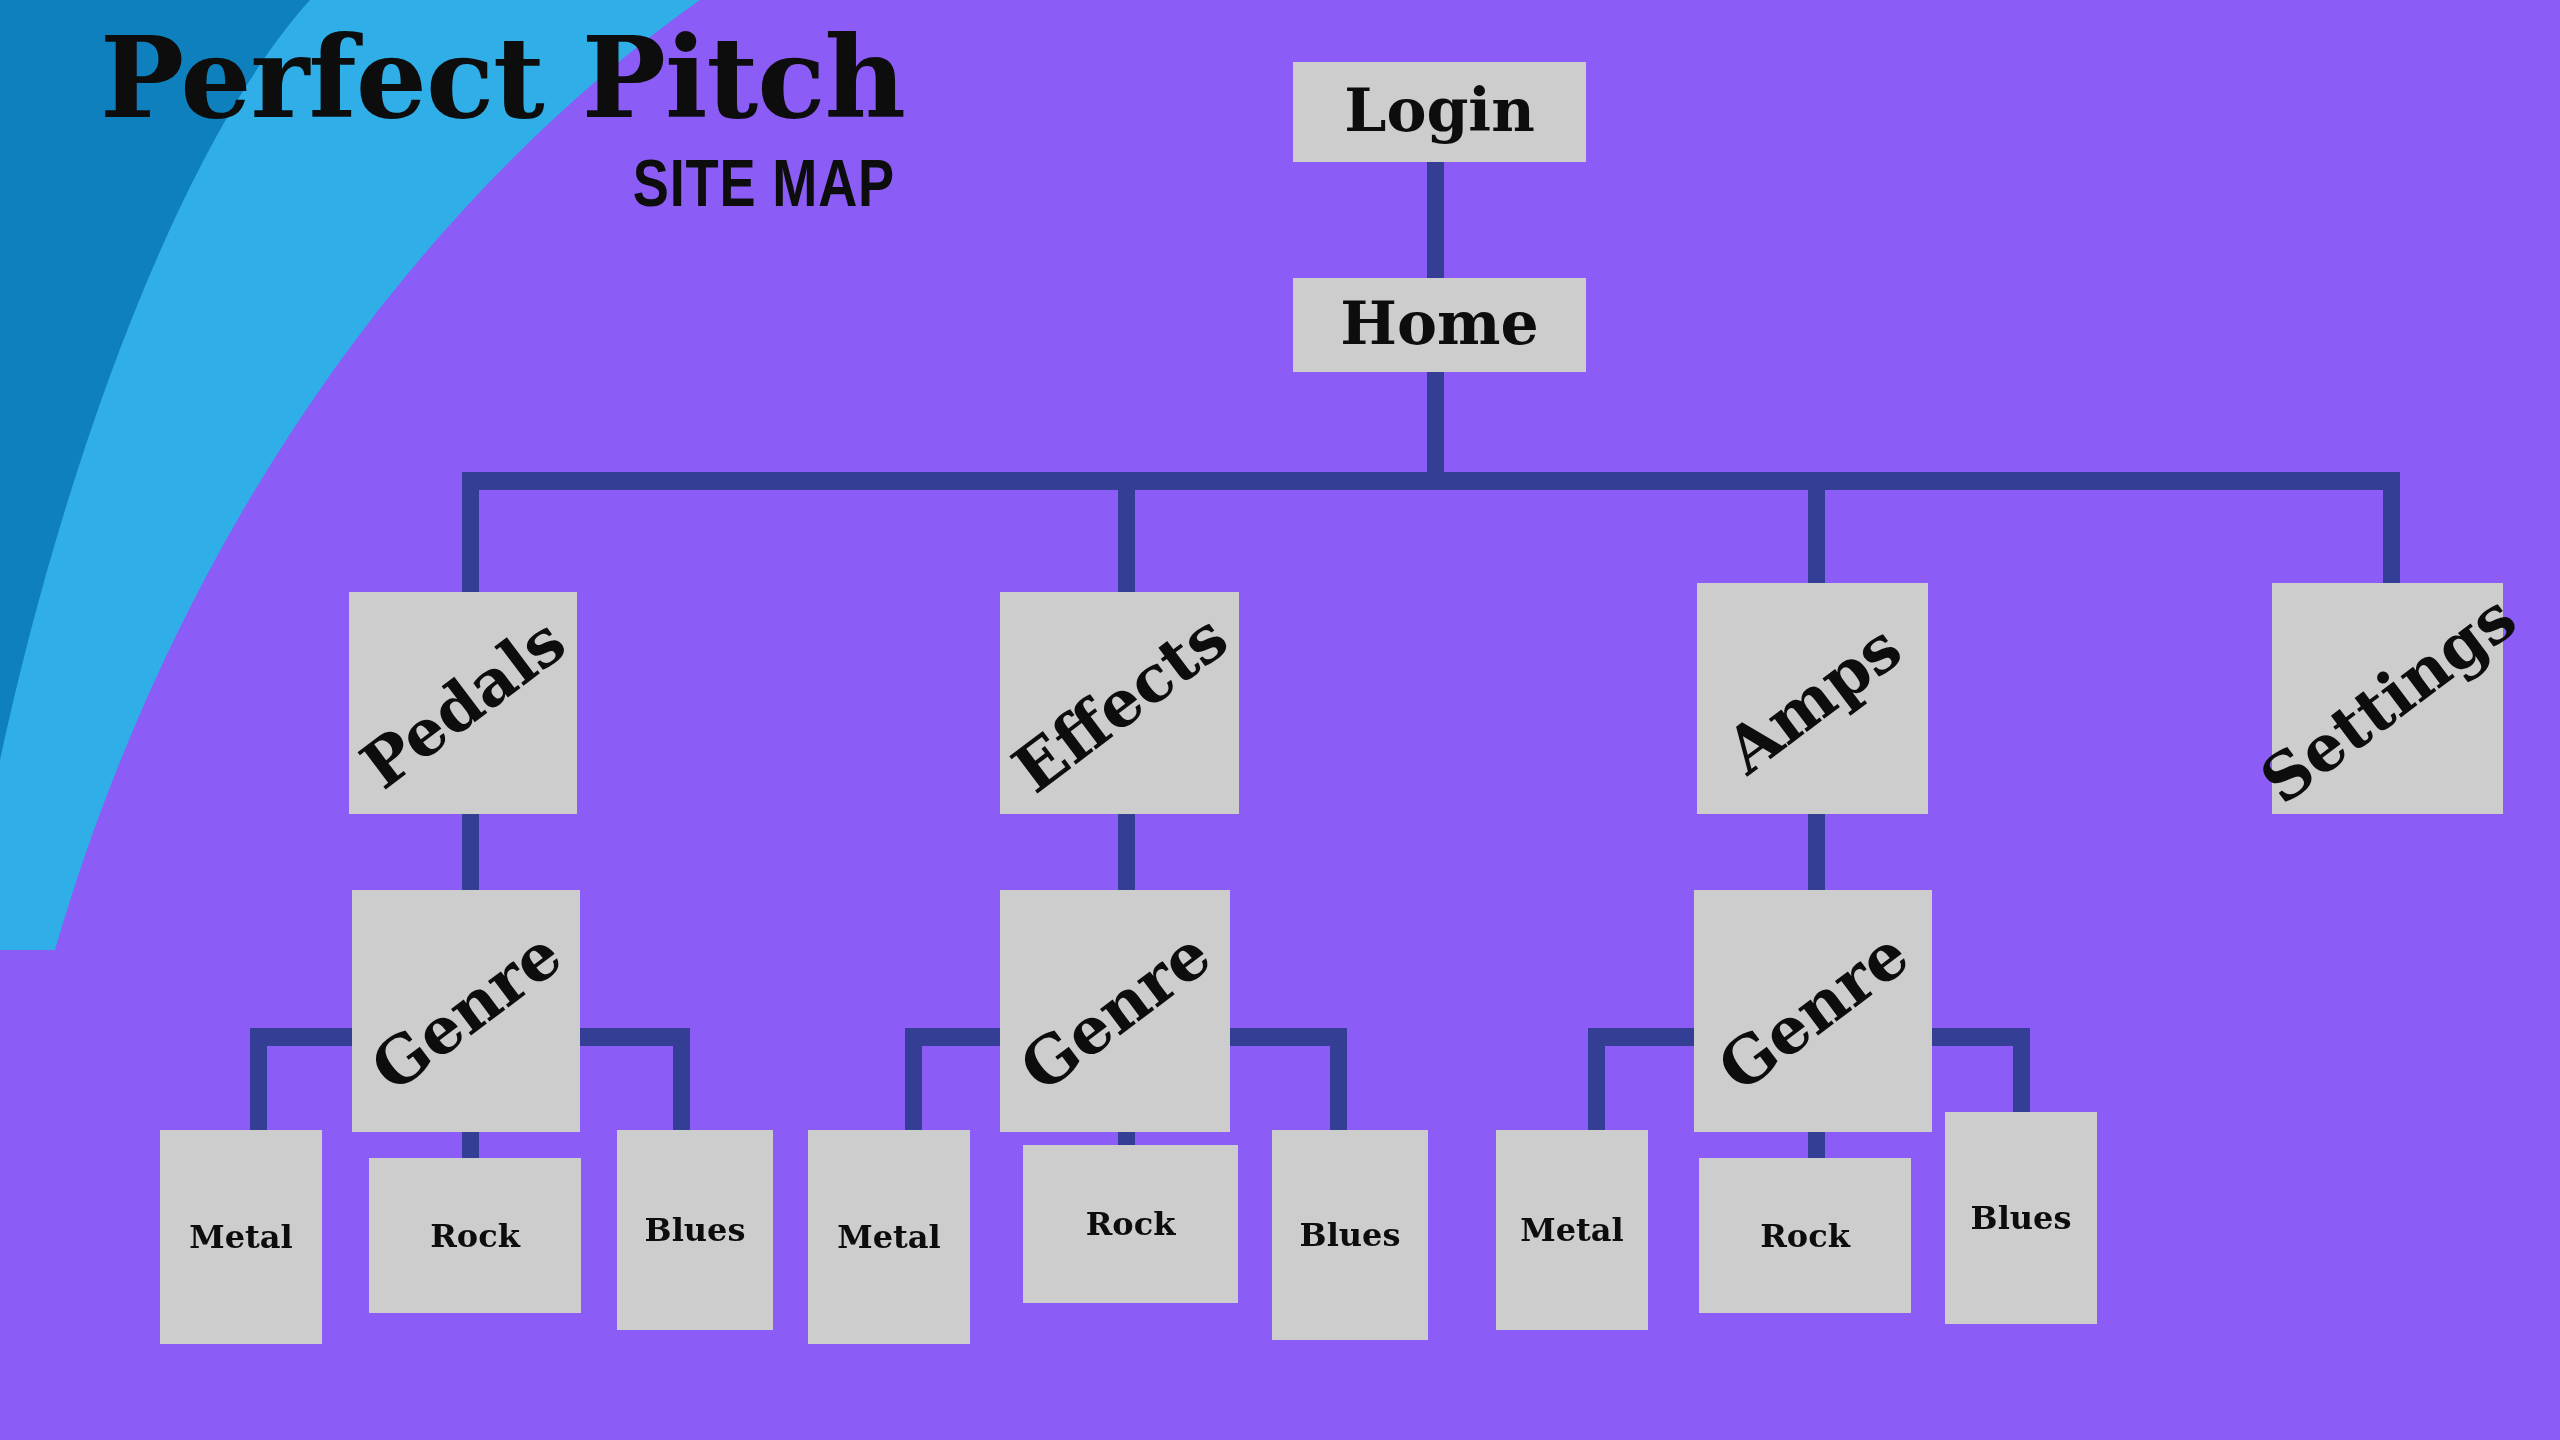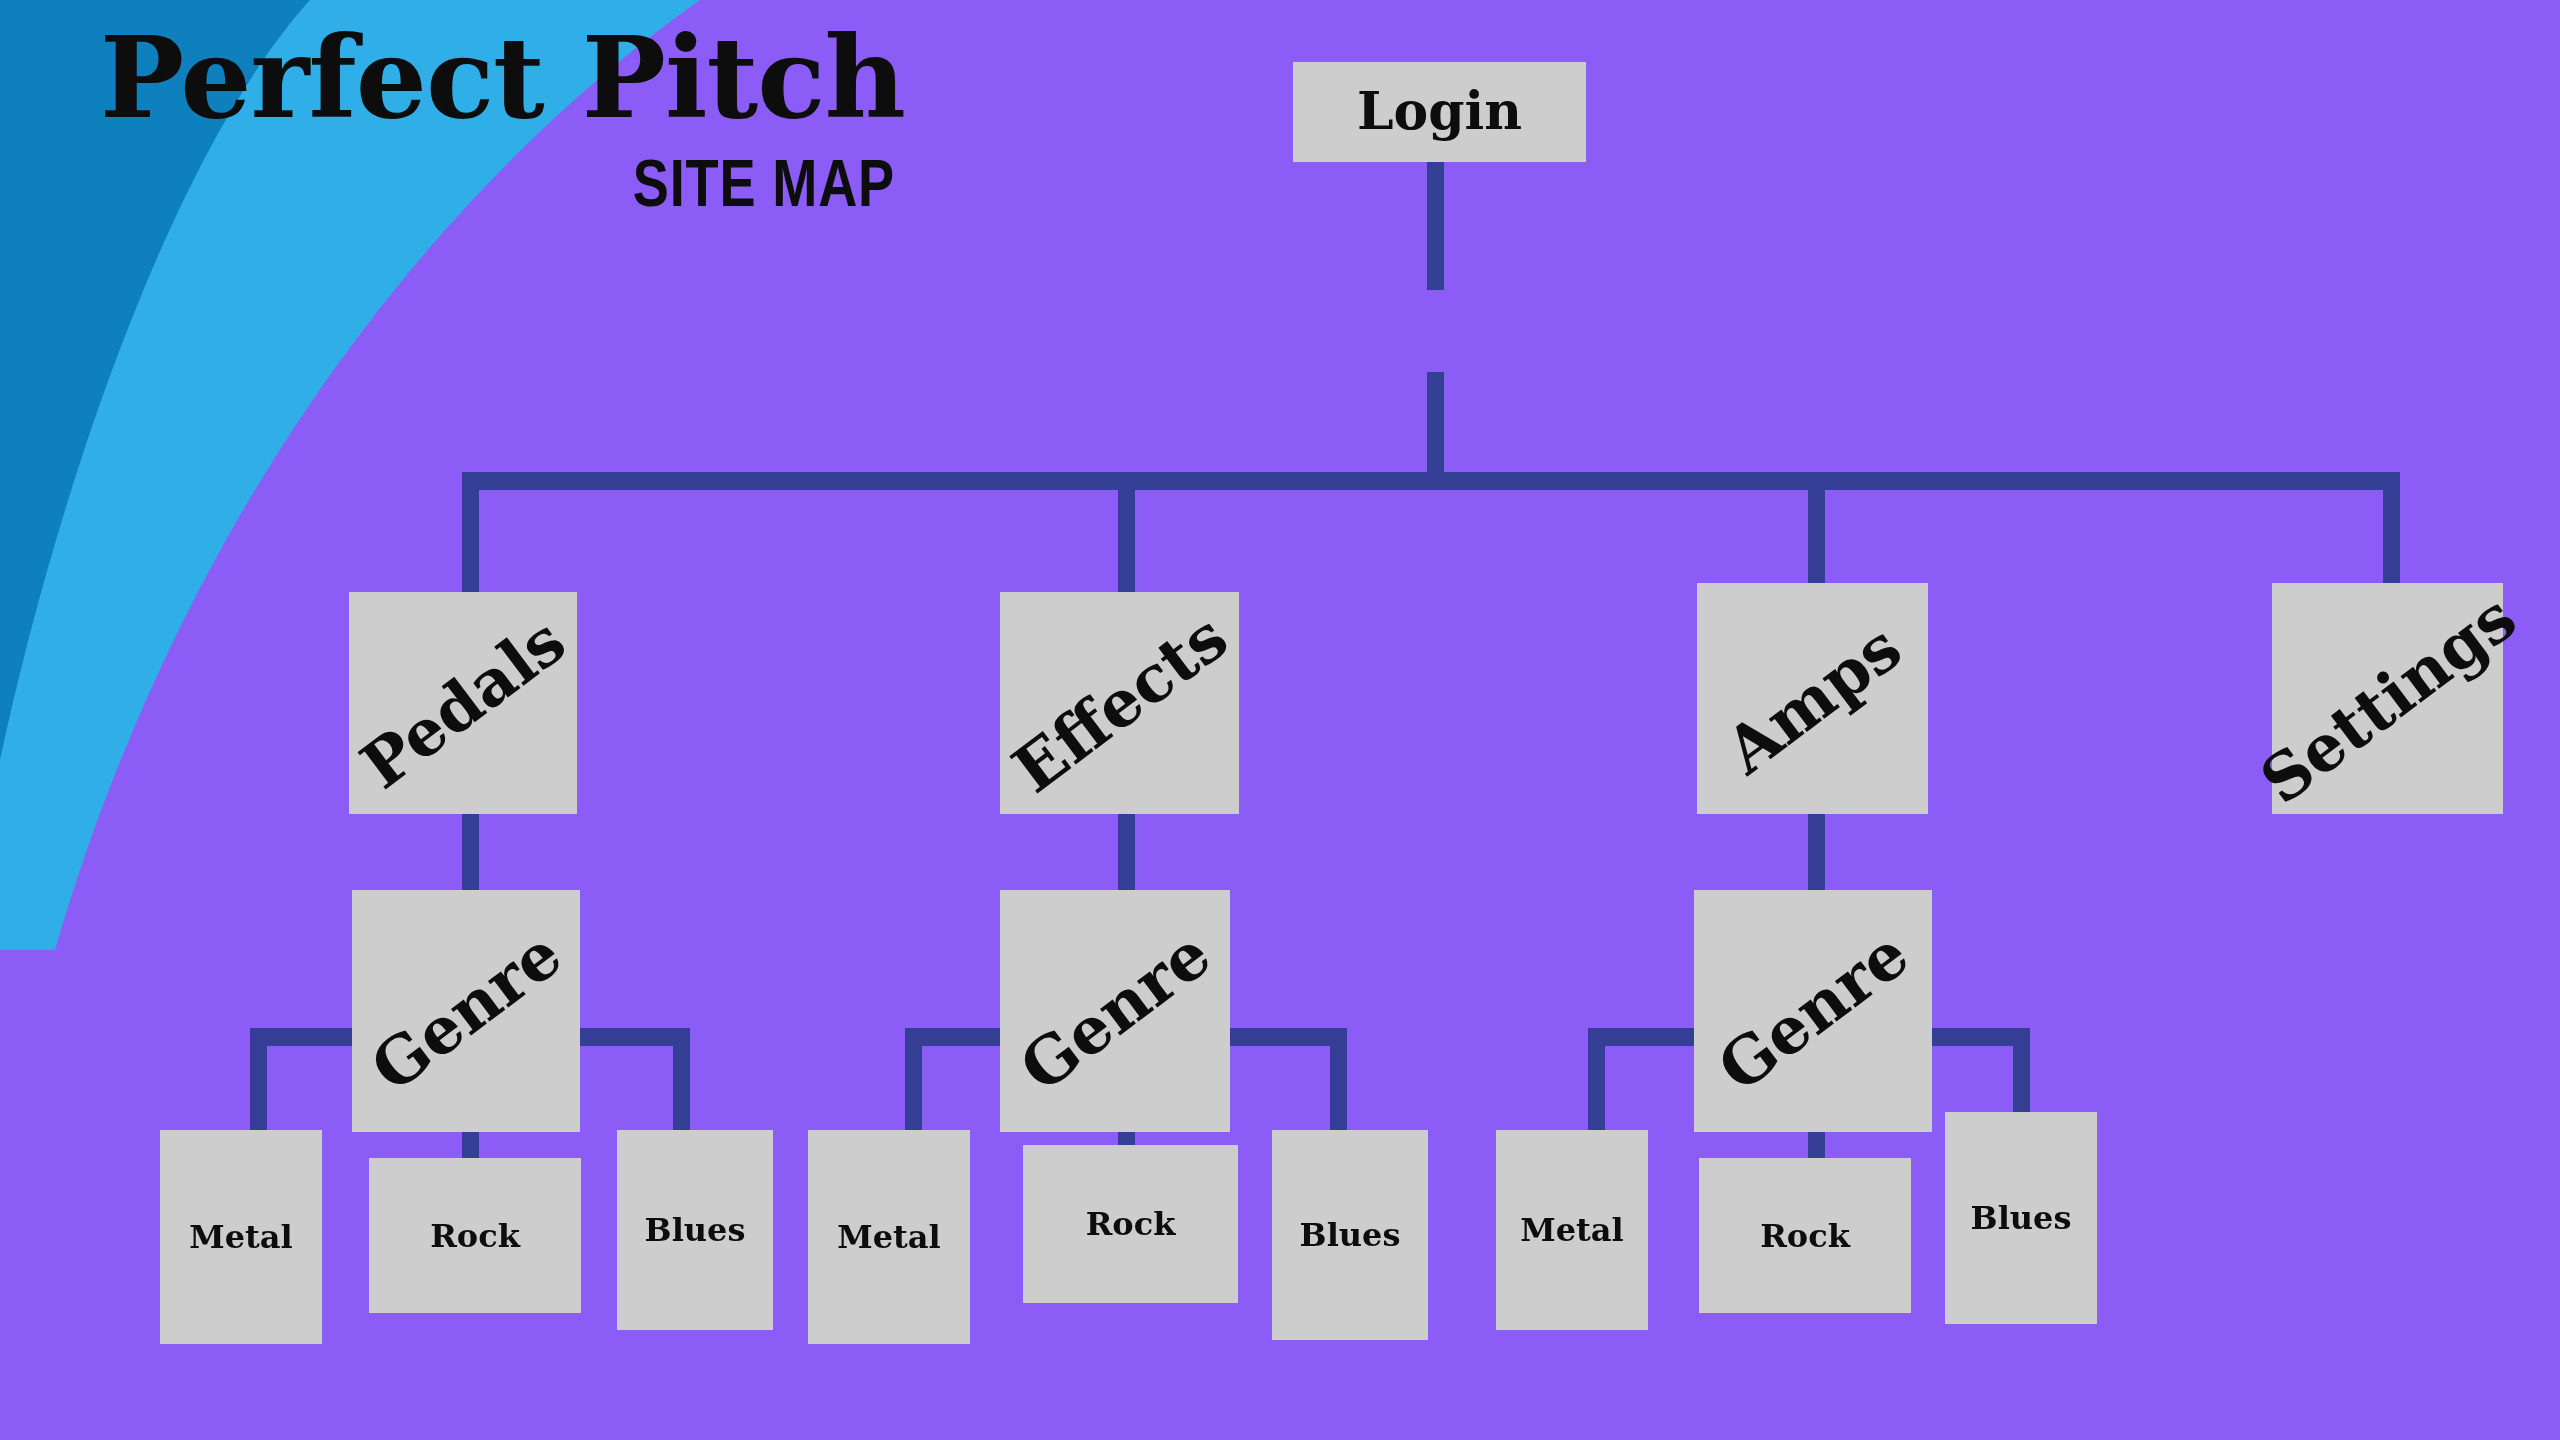--- a/index.html
+++ b/index.html
@@ -73,21 +73,21 @@
   .node-label {
     position: absolute;
     white-space: nowrap;
     color: #0d0d0d;
     font-family: "DejaVu Serif", "Liberation Serif", serif;
     font-weight: 700;
     pointer-events: none;
   }
   
   .lbl-top {
-    font-size: 52px;
+    font-size: 60px;
     left: 50%;
     top: 50%;
     transform: translate(-50%, -53%);
   }
   
   .lbl-rot {
     font-size: 64px;
     left: 50%;
     top: 50%;
     transform: translate(-50%, -50%) rotate(-37deg);
@@ -154,20 +154,23 @@
     <div class="conn" style="left:1588px; top:1028px; width:118px; height:18px;"></div>
     <div class="conn" style="left:1588px; top:1028px; width:17px; height:106px;"></div>
     <div class="conn" style="left:1808px; top:1130px; width:17px; height:86px;"></div>
     <div class="conn" style="left:1912px; top:1028px; width:118px; height:18px;"></div>
     <div class="conn" style="left:2013px; top:1028px; width:17px; height:106px;"></div>
 
     <div class="node" style="left:1293px; top:62px; width:293px; height:100px;">
       <span class="node-label lbl-top">Login</span>
     </div>
 
+    <div class="node" style="left:1293px; top:278px; width:293px; height:94px;">
+      <span class="node-label lbl-top">Home</span>
+    </div>
 
     <div class="node" style="left:349px; top:592px; width:228px; height:222px;">
       <span class="node-label lbl-rot">Pedals</span>
     </div>
 
     <div class="node" style="left:1000px; top:592px; width:239px; height:222px;">
       <span class="node-label lbl-rot">Effects</span>
     </div>
 
     <div class="node" style="left:1697px; top:583px; width:231px; height:231px;">

